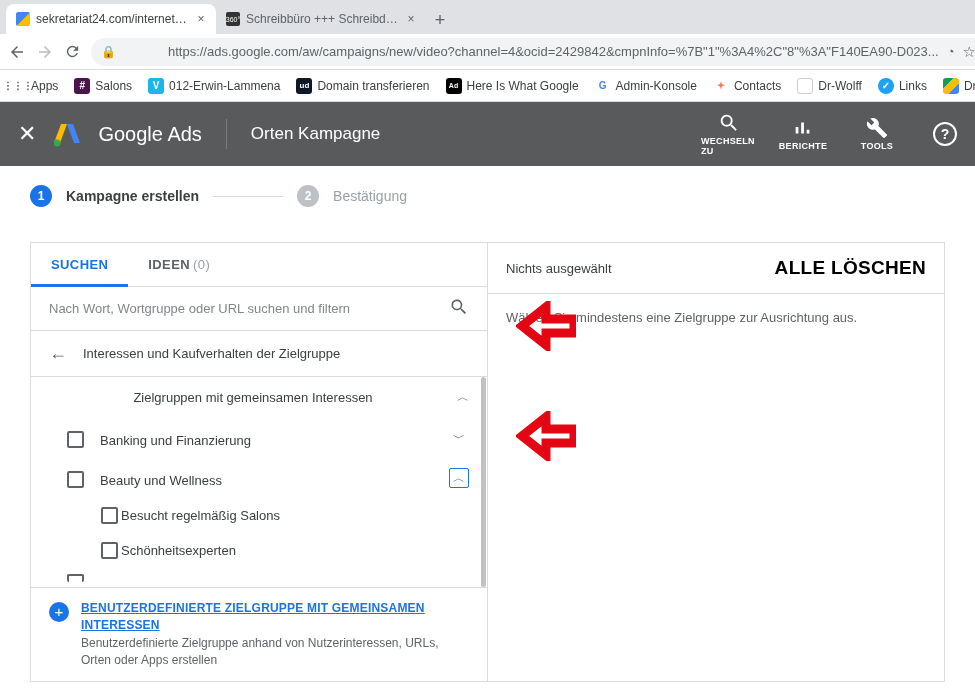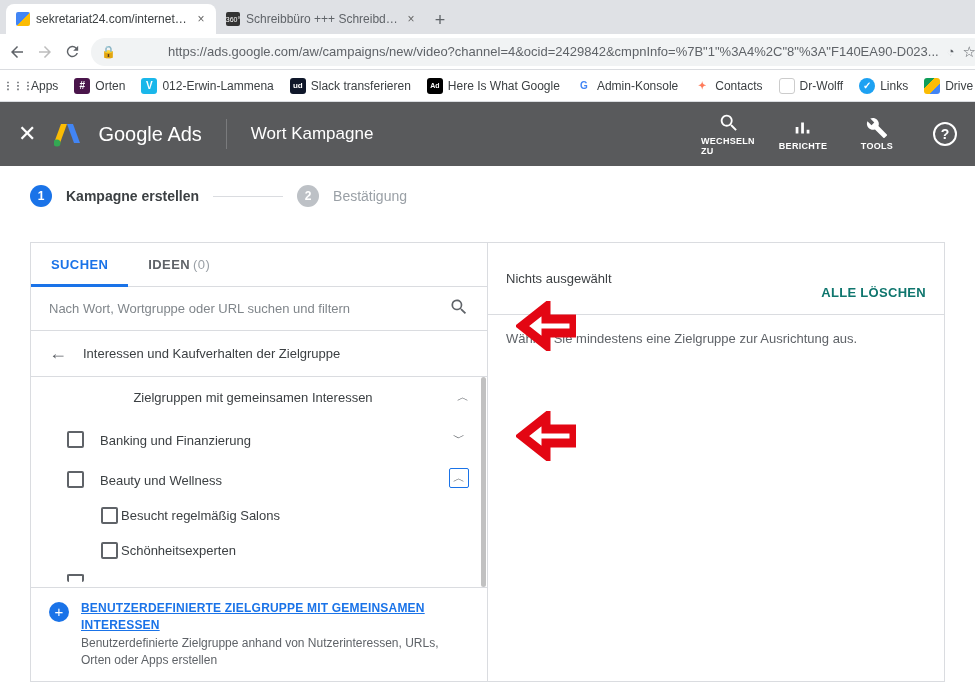--- a/index.html
+++ b/index.html
@@ -87,21 +87,21 @@
 
   .sub-opt { display: flex; align-items: center; padding: 9px 18px 9px 70px; gap: 3px; font-size: 13px; }
 
   .custom-add { border-top: 1px solid #dadce0; padding: 12px 18px; display: flex; gap: 12px; }
   .plus-circ { width: 20px; height: 20px; border-radius: 50%; background: #1a73e8; color: #fff; display: flex; align-items: center; justify-content: center; font-size: 15px; flex: 0 0 20px; margin-top: 2px; }
   .custom-add .ttl { font-size: 12px; font-weight: 700; color: #1a73e8; letter-spacing: 0.2px; line-height: 1.4; text-decoration: underline; }
   .custom-add .desc { font-size: 12px; color: #5f6368; line-height: 1.4; margin-top: 2px; }
 
   .right-head { display: flex; align-items: center; padding: 14px 18px; border-bottom: 1px solid #dadce0; }
   .right-head .lbl { flex: 1; font-size: 13px; color: #3c4043; }
-  .right-head .clear { font-size: 13px; font-weight: 600; color: #0f766e; letter-spacing: 0.3px; margin-top: 28px; }
+  .right-head .clear { font-size: 19px; font-weight: 600; color: #000000; letter-spacing: 0.3px; }
   .right-msg { padding: 16px 18px; font-size: 13px; color: #5f6368; }
 
   .anno-arrow { position: absolute; width: 60px; height: 50px; }
   .anno-arrow svg { width: 100%; height: 100%; }
 </style>
 </head>
 <body>
 
 <div class="browser-tabs">
   <div class="tab active">
@@ -142,29 +142,29 @@
   <div class="menu-dots notif-badge">⋮</div>
 </div>
 
 <div class="bm-bar">
   <div class="bm">
       <span class="ico" style="background:#fff;color:#5f6368;">⋮⋮⋮</span>
       <span>Apps</span>
     </div>
   <div class="bm">
       <span class="ico" style="background:#4a154b;">#</span>
-      <span>Orten</span>
+      <span>Salons</span>
     </div>
   <div class="bm">
       <span class="ico" style="background:#1ab7ea;">V</span>
       <span>012-Erwin-Lammena</span>
     </div>
   <div class="bm">
       <span class="ico" style="background:#0f172a;font-size:8px;">ud</span>
-      <span>Slack transferieren</span>
+      <span>Domain transferieren</span>
     </div>
   <div class="bm">
       <span class="ico" style="background:#000;font-size:7px;">Ad</span>
       <span>Here Is What Google</span>
     </div>
   <div class="bm">
       <span class="ico" style="background:#fff;color:#4285f4;">G</span>
       <span>Admin-Konsole</span>
     </div>
   <div class="bm">
@@ -190,21 +190,21 @@
   <span class="close">✕</span>
   <span class="ads-logo">
     <svg viewBox="0 0 26 26">
         <path fill="#fbbc04" d="M7 3 L13 3 L6 22 L0 22 Z"></path>
         <path fill="#4285f4" d="M13 3 L19 3 L26 22 L20 22 Z"></path>
         <circle cx="3" cy="22" r="3.5" fill="#34a853"></circle>
       </svg>
   </span>
   <span class="ads-title">Google Ads</span>
   <span class="ads-divider"></span>
-  <span class="ads-sub">Wort Kampagne</span>
+  <span class="ads-sub">Orten Kampagne</span>
   <span class="ads-spacer"></span>
   <div class="ads-act">
     <svg viewBox="0 0 24 24">
         <path fill="#fff" d="M15.5 14h-.8l-.3-.3a6.5 6.5 0 1 0-.7.7l.3.3v.8l5 5 1.5-1.5-5-5zm-6 0a4.5 4.5 0 1 1 0-9 4.5 4.5 0 0 1 0 9z"></path>
       </svg>
     <span>WECHSELN ZU</span>
   </div>
   <div class="ads-act">
     <svg viewBox="0 0 24 24">
         <path fill="#fff" d="M4 18h3v-7H4v7zm6 0h3V6h-3v12zm6 0h3v-4h-3v4z"></path>

